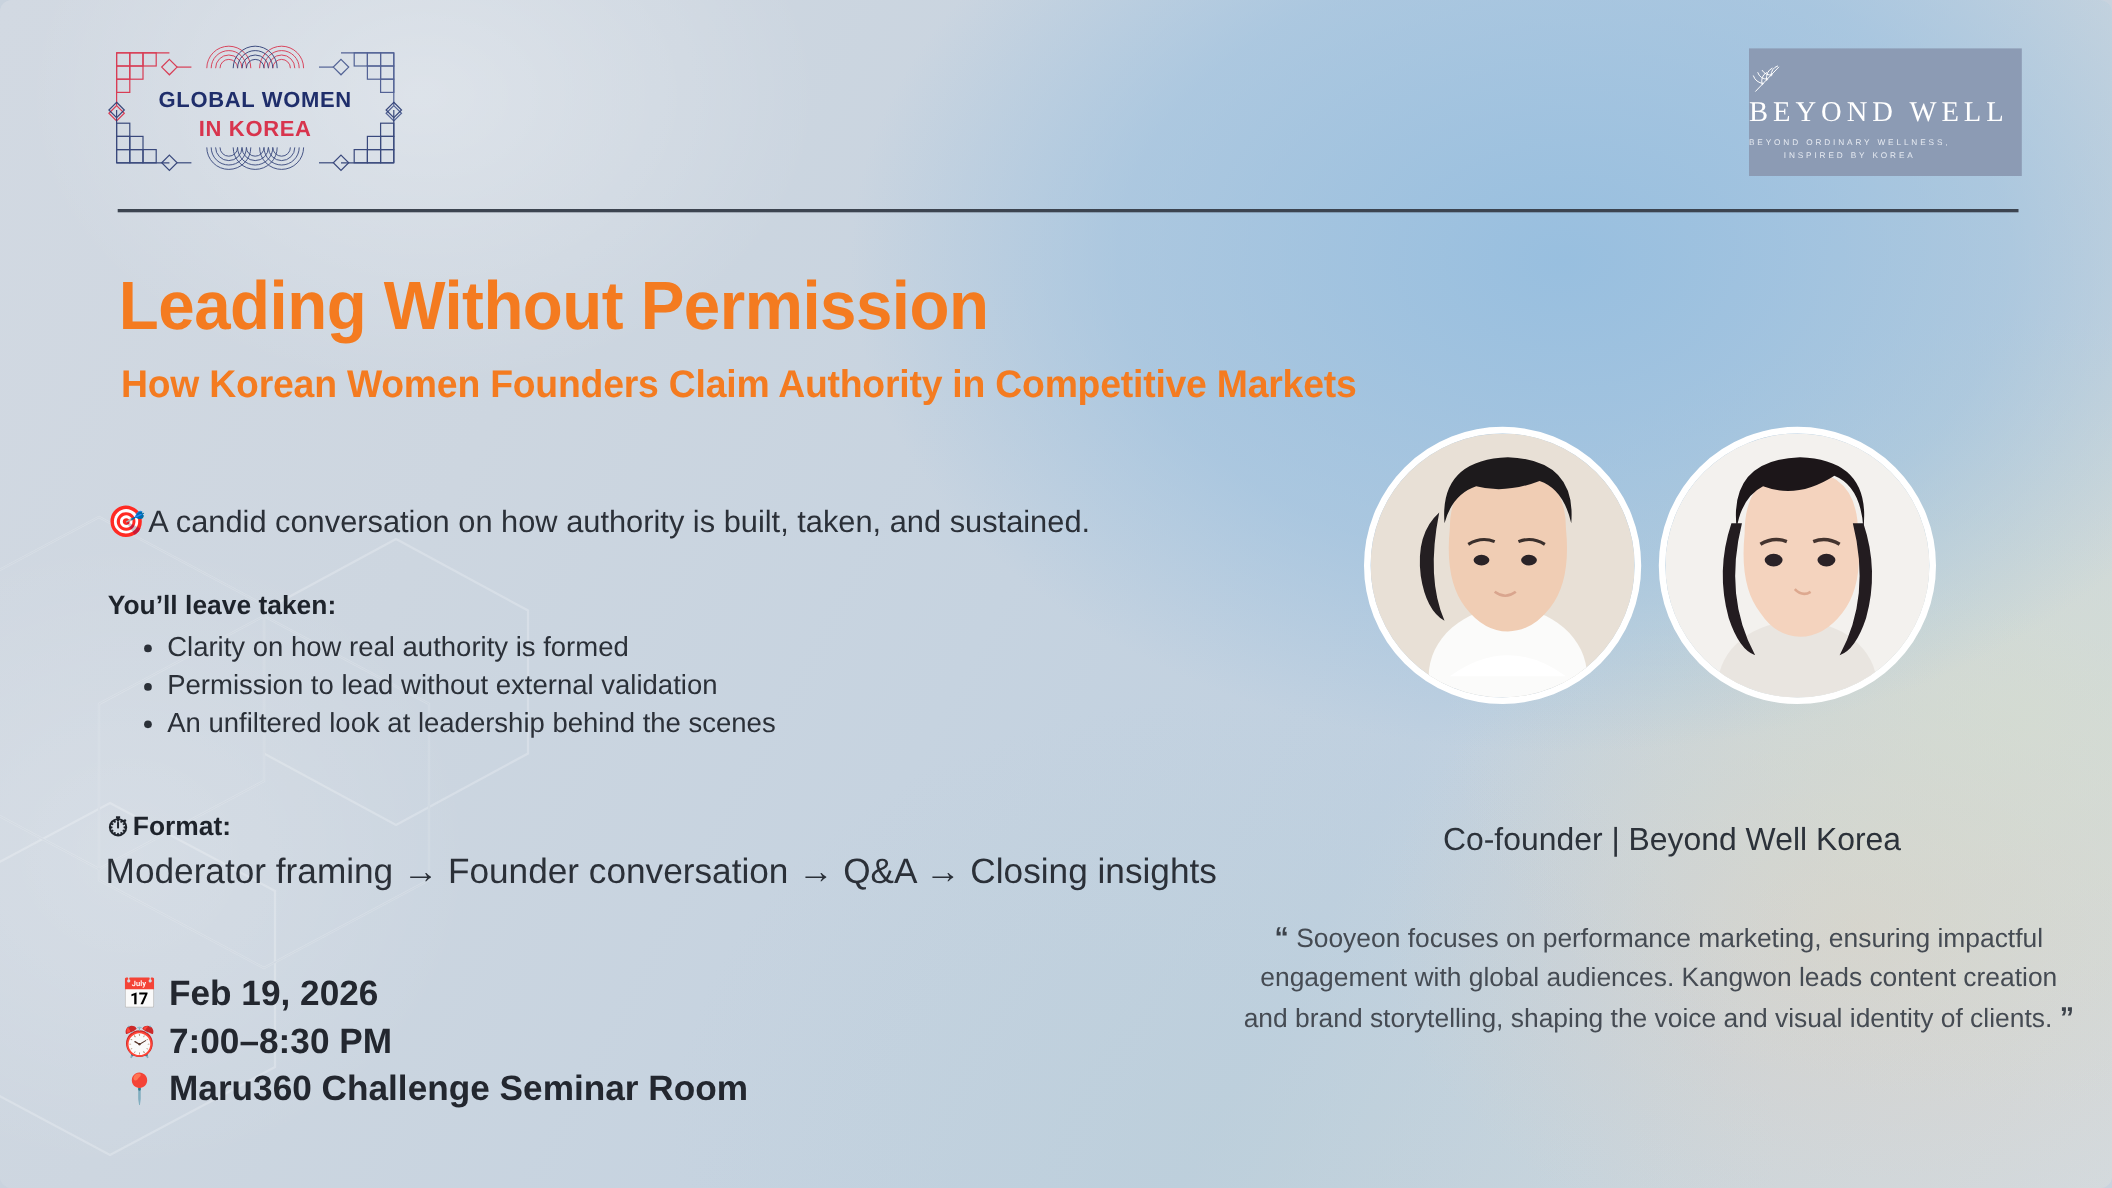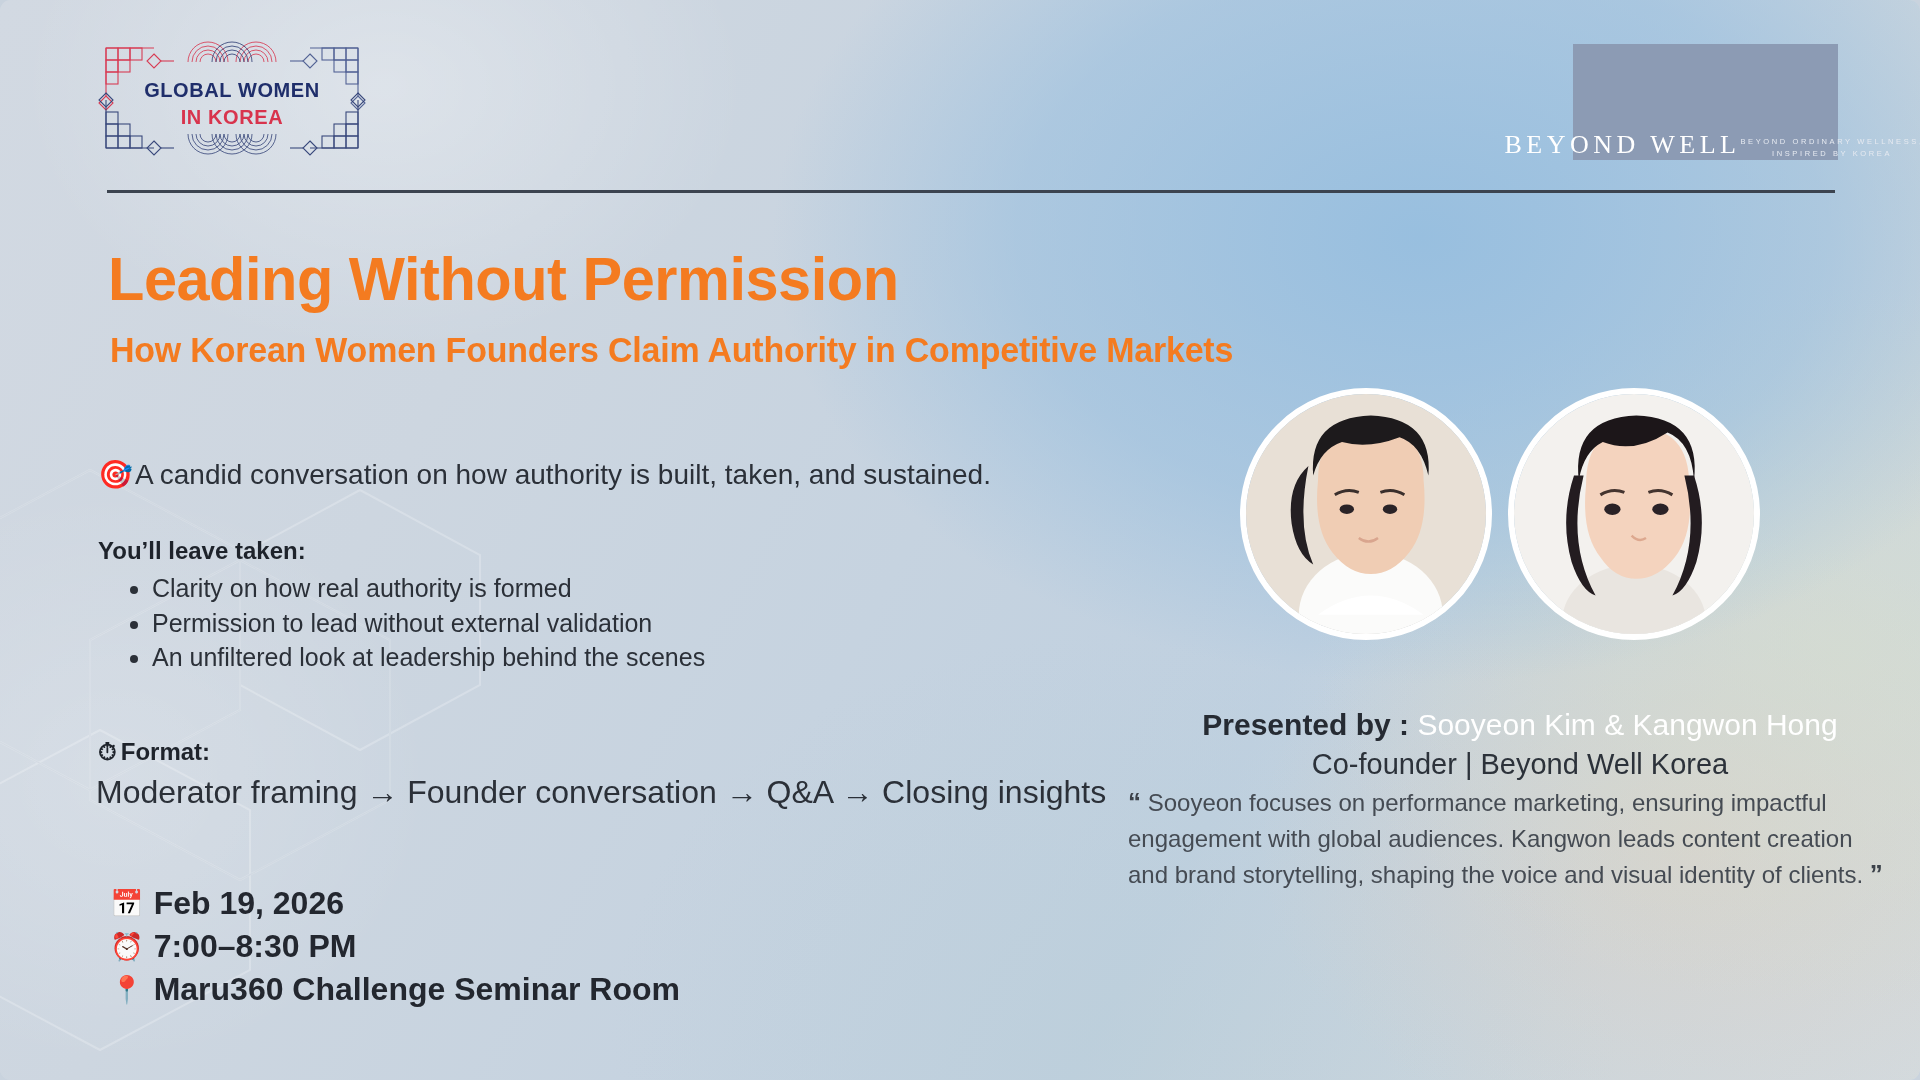--- a/index.html
+++ b/index.html
@@ -49,23 +49,23 @@
     width: 272px; height: 128px;
   }
   .gw-logo svg { width: 100%; height: 100%; display: block; }
 
   .bw-logo {
     position: absolute;
     right: 82px; top: 44px;
     width: 248px; height: 116px;
     background: #8c9bb4;
     display: flex;
-    align-items: flex-end;
+    flex-direction: column;
+    align-items: flex-start;
     justify-content: center;
-    padding-left: 17px;
   }
   .bw-leaf { width: 34px; height: 30px; margin-bottom: 2px; }
   .bw-leaf svg { width: 100%; height: 100%; display: block; }
   .bw-name {
     font-family: "Liberation Serif", serif;
     font-size: 26px;
     letter-spacing: 4.5px;
     color: #ffffff;
     line-height: 1.1;
     white-space: nowrap;
@@ -211,22 +211,23 @@
     left: 1180px; top: 748px;
     width: 680px;
     text-align: center;
     font-size: 29px;
     color: #2c323a;
     white-space: nowrap;
   }
 
   .quote {
     position: absolute;
-    left: 1128px; top: 784px;
+    left: 1128px; top: 834px;
     width: 760px;
+    text-align: center;
     font-size: 24px;
     color: #454b53;
     line-height: 1.45;
   }
   .qmark {
     font-weight: bold;
     color: #3c424a;
     font-size: 26px;
   }
 </style>
@@ -437,23 +438,20 @@
         <ellipse cx="41" cy="48" rx="3.4" ry="2.4" fill="#2a2227"></ellipse>
         <ellipse cx="61" cy="48" rx="3.4" ry="2.4" fill="#2a2227"></ellipse>
         <path d="M36 42 q5 -3 10 -1" stroke="#44342f" stroke-width="1.3" fill="none"></path>
         <path d="M56 41 q5 -2 10 1" stroke="#44342f" stroke-width="1.3" fill="none"></path>
         <path d="M49 59 q3 3 6 1" stroke="#dda88f" stroke-width="1" fill="none"></path>
         <path d="M44 67 q7 5 14 -1 q-7 6 -14 1z" fill="#e0685f"></path>
       </svg>
     </div>
   </div>
 
-  <div class="presented">
-    <span class="lbl">Presented by</span><span class="lbl"> : </span><span class="names">Sooyeon Kim &amp; Kangwon Hong</span>
-  </div>
   <div class="role">Co-founder | Beyond Well Korea</div>
 
   <div class="quote">
     <span class="qmark">“</span>
     <span>Sooyeon focuses on performance marketing, ensuring impactful engagement with global audiences. Kangwon leads content creation and brand storytelling, shaping the voice and visual identity of clients.</span>
     <span class="qmark">”</span>
   </div>
 
 </div>
 

